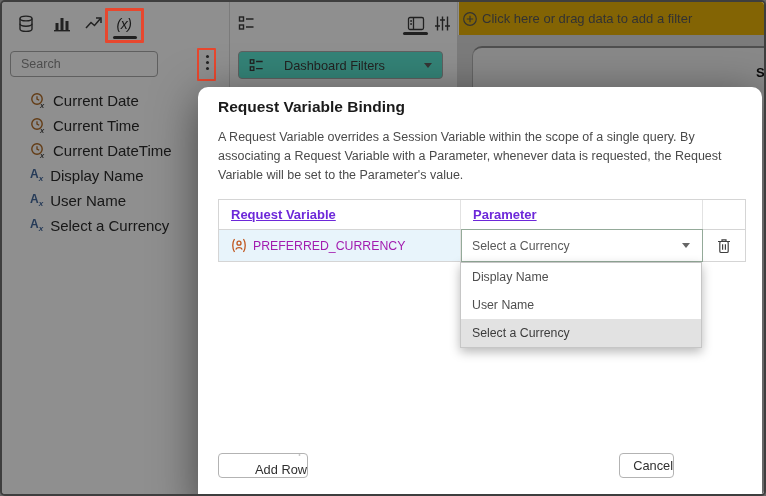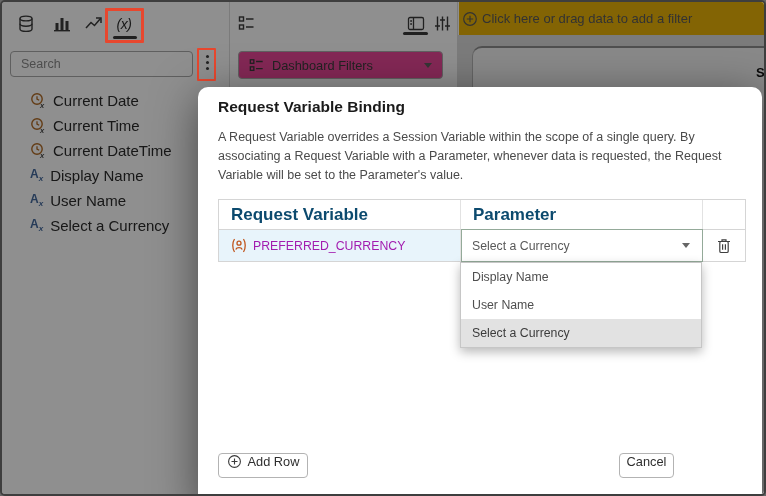--- a/index.html
+++ b/index.html
@@ -11,36 +11,36 @@
     overflow:hidden;
   }
 
   
   .vdivider { position:absolute; top:0; bottom:0; width:1px; background:#dcdcdc; }
   .toolbar-icon { position:absolute; top:8px; width:24px; height:28px; display:flex; align-items:center; justify-content:center; }
   .fx-glyph { font-style:italic; font-size:14px; color:#2f2f2f; letter-spacing:-0.5px; }
   .tab-underline { position:absolute; height:3px; background:#3a3a3a; border-radius:2px; }
 
   .search-box {
-    position:absolute; left:8px; top:49px; width:183px; height:26px;
+    position:absolute; left:8px; top:49px; width:148px; height:26px;
     border:1px solid #a9a9a9; border-radius:4px; background:#fff;
     font-size:12.5px; color:#8a8a8a; padding-left:10px; display:flex; align-items:center;
   }
   .kebab { position:absolute; left:201px; top:53px; width:8px; display:flex; flex-direction:column; align-items:center; gap:3px; }
   .kebab b { width:3px; height:3px; border-radius:50%; background:#3f3f3f; }
 
   .side-item { position:absolute; left:28px; height:20px; display:flex; align-items:center; gap:7px; }
   .side-item .lbl { font-size:15px; color:#2b2b2b; white-space:nowrap; }
   .ax-icon { font-size:12px; color:#44699d; font-weight:bold; line-height:1; }
   .ax-icon .sub { font-size:8px; font-style:italic; vertical-align:-3px; }
 
   .df-btn {
     position:absolute; left:236px; top:49px; width:205px; height:28px;
-    border:1px solid #ababab; border-radius:4px; background:#ec4899;
-    display:flex; align-items:center; gap:8px; padding:0 10px;
+    border:1px solid #ababab; border-radius:4px; background:#5eead4;
+    display:flex; align-items:center; gap:20px; padding:0 10px;
   }
   .df-btn .lbl { font-size:12.8px; color:#3d3d3d; flex:1; }
   .caret { width:0; height:0; border-left:4.5px solid transparent; border-right:4.5px solid transparent; border-top:5.5px solid #5f5f5f; }
 
   .filter-bar { position:absolute; left:457px; top:0; width:321px; height:33px; display:flex; align-items:center; gap:4px; padding-left:3px; background:#eab308; }
   .filter-bar .lbl { font-size:13px; color:#5a5a5a; white-space:nowrap; }
   .canvas-area { position:absolute; left:456px; top:33px; width:308px; height:461px; background:#dcdcdc; }
   .canvas-panel { position:absolute; left:14px; top:11px; width:300px; height:450px; background:#f5f5f5; border-top:2px solid #8f8f8f; border-left:1px solid #b5b5b5; border-top-left-radius:10px; }
   .canvas-title { position:absolute; left:283px; top:17px; font-size:13px; font-weight:bold; color:#111; white-space:nowrap; }
 
@@ -52,21 +52,21 @@
   #dialog {
     position:absolute; left:196px; top:85px; width:564px; height:422px;
     background:#fff; border-radius:10px; z-index:60;
     box-shadow:0 10px 45px rgba(0,0,0,0.5);
   }
   .dlg-title { position:absolute; left:20px; top:11px; font-size:15.5px; font-weight:bold; color:#1a1a1a; }
   .dlg-desc { position:absolute; left:20px; top:41px; width:540px; font-size:12.5px; line-height:1.5; color:#4a4a4a; }
 
   .tbl { position:absolute; left:20px; top:112px; width:528px; border:1px solid #d5d5d5; }
   .tbl-row { display:flex; }
-  .tbl-hcell { height:29px; display:flex; align-items:center; padding-left:12px; font-size:17px; font-weight:bold; color:#0c4a6e; border-right:1px solid #e2e2e2; }
+  .tbl-hcell { height:29px; display:flex; align-items:center; padding-left:12px; font-size:13px; font-weight:bold; color:#6d28d9; border-right:1px solid #e2e2e2;text-decoration:underline; }
   .tbl-cell { height:31px; display:flex; align-items:center; border-right:1px solid #e2e2e2; position:relative; }
   .c1 { width:242px; } .c2 { width:242px; } .c3 { width:42px; border-right:none !important; }
   .hdr { border-bottom:1px solid #d5d5d5; }
   .var-cell { background:#e8f4fb; padding-left:12px; gap:6px; font-size:12.3px; color:#a21caf; }
 
   .param-select {
     position:absolute; inset:-1px -1px -1px 0;
     border:1.5px solid #94aa99; background:#fff; display:flex; align-items:center;
     font-size:12.3px; color:#595959; padding-left:10px;
   }
@@ -75,22 +75,22 @@
 
   .dropdown {
     position:absolute; left:262px; top:175px; width:242px; z-index:70;
     background:#fff; border:1px solid #c6c6c6; box-shadow:0 4px 10px rgba(0,0,0,0.28);
   }
   .dd-item { height:28px; display:flex; align-items:center; padding-left:11px; font-size:12.3px; color:#4f4f4f; }
   .dd-item.hl { background:#e2e2e2; color:#3c3c3c; }
 
   .btn {
     position:absolute; height:25px; border:1px solid #b3b3b3; border-radius:4px;
-    background:#fff; display:flex; align-items:flex-start; justify-content:center;
-    font-size:12.8px; color:#2f2f2f; gap:6px;
+    background:#fff; display:flex; align-items:flex-end; justify-content:center;
+    font-size:12.8px; color:#2f2f2f; gap:6px;flex-direction:column;
   }
   .btn-ok { background:#5f7d50; border-color:#5f7d50; color:#fff; }
   svg { display:block; }
 </style>
 </head>
 <body>
 
 <div id="screen">
 
   <div class="vdivider" style="left:227px"></div>

